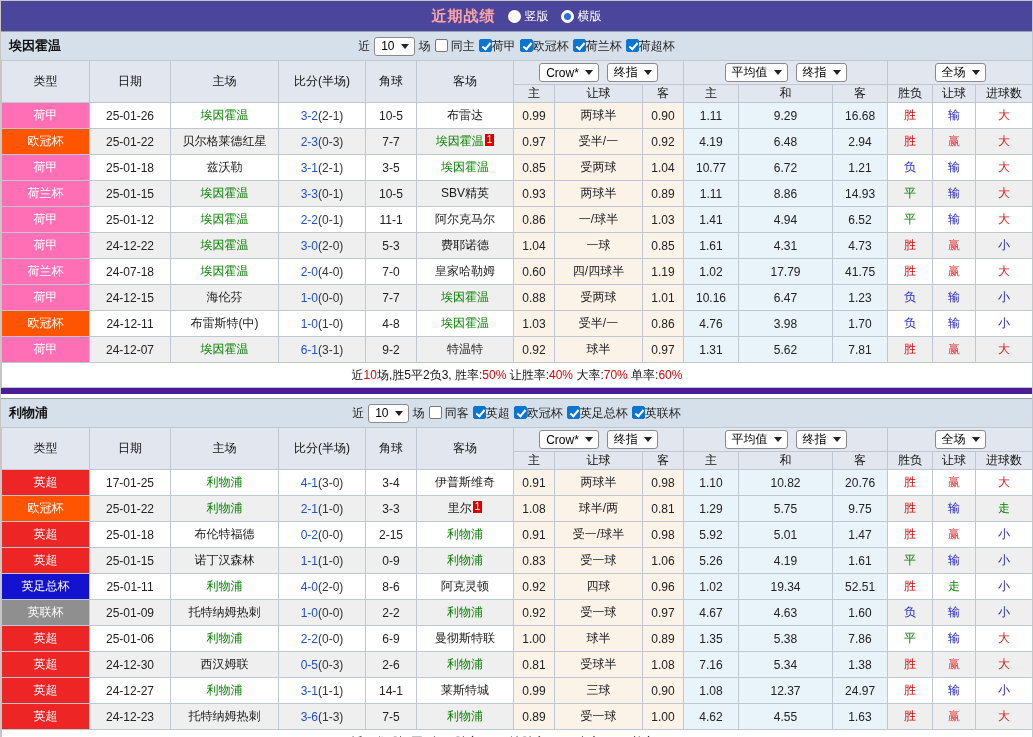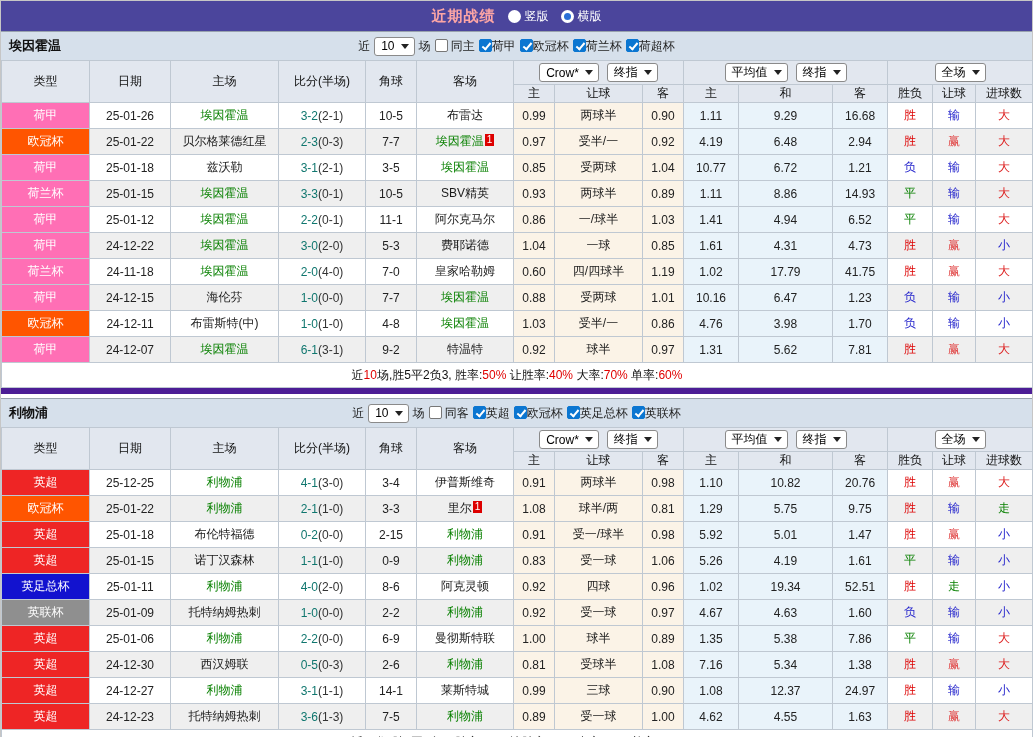--- a/index.html
+++ b/index.html
@@ -27,21 +27,21 @@
   thead tr.h1 th { height:24px; }
   thead tr.h2 th { height:17px; }
   tbody td { height:26px; }
   tbody tr:nth-child(even) td { background:#efefef; }
   tbody tr:nth-child(odd) td { background:#ffffff; }
   tbody td.cream { background:#fbf3e7 !important; }
   tbody td.blue { background:#e9f3fa !important; }
   tbody td.type-cell { color:#fff; padding:0; }
   .summary td { height:25px; background:#fff; text-align:center; color:#111; }
   .summary .red { color:#e00000; }
-  .score-main { color:#0f766e; }
+  .score-main { color:#1d4ed8; }
   .score-half { color:#333; }
   .self-team { color:#088000; }
   .opp-team { color:#1a1a1a; }
   .mark { display:inline-block; background:#dd0000; color:#fff; font-size:10px; line-height:12px; padding:0 2px; margin-left:1px; vertical-align:2px; }
   .hdr-selects { display:flex; align-items:center; justify-content:center; gap:8px; }
   td .teamlink { cursor:pointer; }
 </style>
 </head>
 <body>
 
@@ -244,21 +244,21 @@
               <td class="cream">0.85</td>
               <td class="blue">1.61</td>
               <td class="blue">4.31</td>
               <td class="blue">4.73</td>
               <td style="color: rgb(221, 0, 0);">胜</td>
               <td style="color: rgb(224, 64, 64);">赢</td>
               <td style="color: rgb(36, 36, 204);">小</td>
             </tr>
             <tr>
               <td class="type-cell" style="background: rgb(255, 111, 181);">荷兰杯</td>
-              <td>24-11-18</td>
+              <td>24-07-18</td>
               <td><span class="self-team teamlink">埃因霍温</span></td>
               <td><span class="score-main">2-0</span><span class="score-half">(4-0)</span></td>
               <td>7-0</td>
               <td><span class="opp-team teamlink">皇家哈勒姆</span></td>
               <td class="cream">0.60</td>
               <td class="cream">四/四球半</td>
               <td class="cream">1.19</td>
               <td class="blue">1.02</td>
               <td class="blue">17.79</td>
               <td class="blue">41.75</td>
@@ -408,21 +408,21 @@
               <th>和</th>
               <th>客</th>
               <th>胜负</th>
               <th>让球</th>
               <th>进球数</th>
             </tr>
           </thead>
           <tbody>
             <tr>
               <td class="type-cell" style="background: rgb(238, 37, 37);">英超</td>
-              <td>25-12-25</td>
+              <td>17-01-25</td>
               <td><span class="self-team teamlink">利物浦</span></td>
               <td><span class="score-main">4-1</span><span class="score-half">(3-0)</span></td>
               <td>3-4</td>
               <td><span class="opp-team teamlink">伊普斯维奇</span></td>
               <td class="cream">0.91</td>
               <td class="cream">两球半</td>
               <td class="cream">0.98</td>
               <td class="blue">1.10</td>
               <td class="blue">10.82</td>
               <td class="blue">20.76</td>

